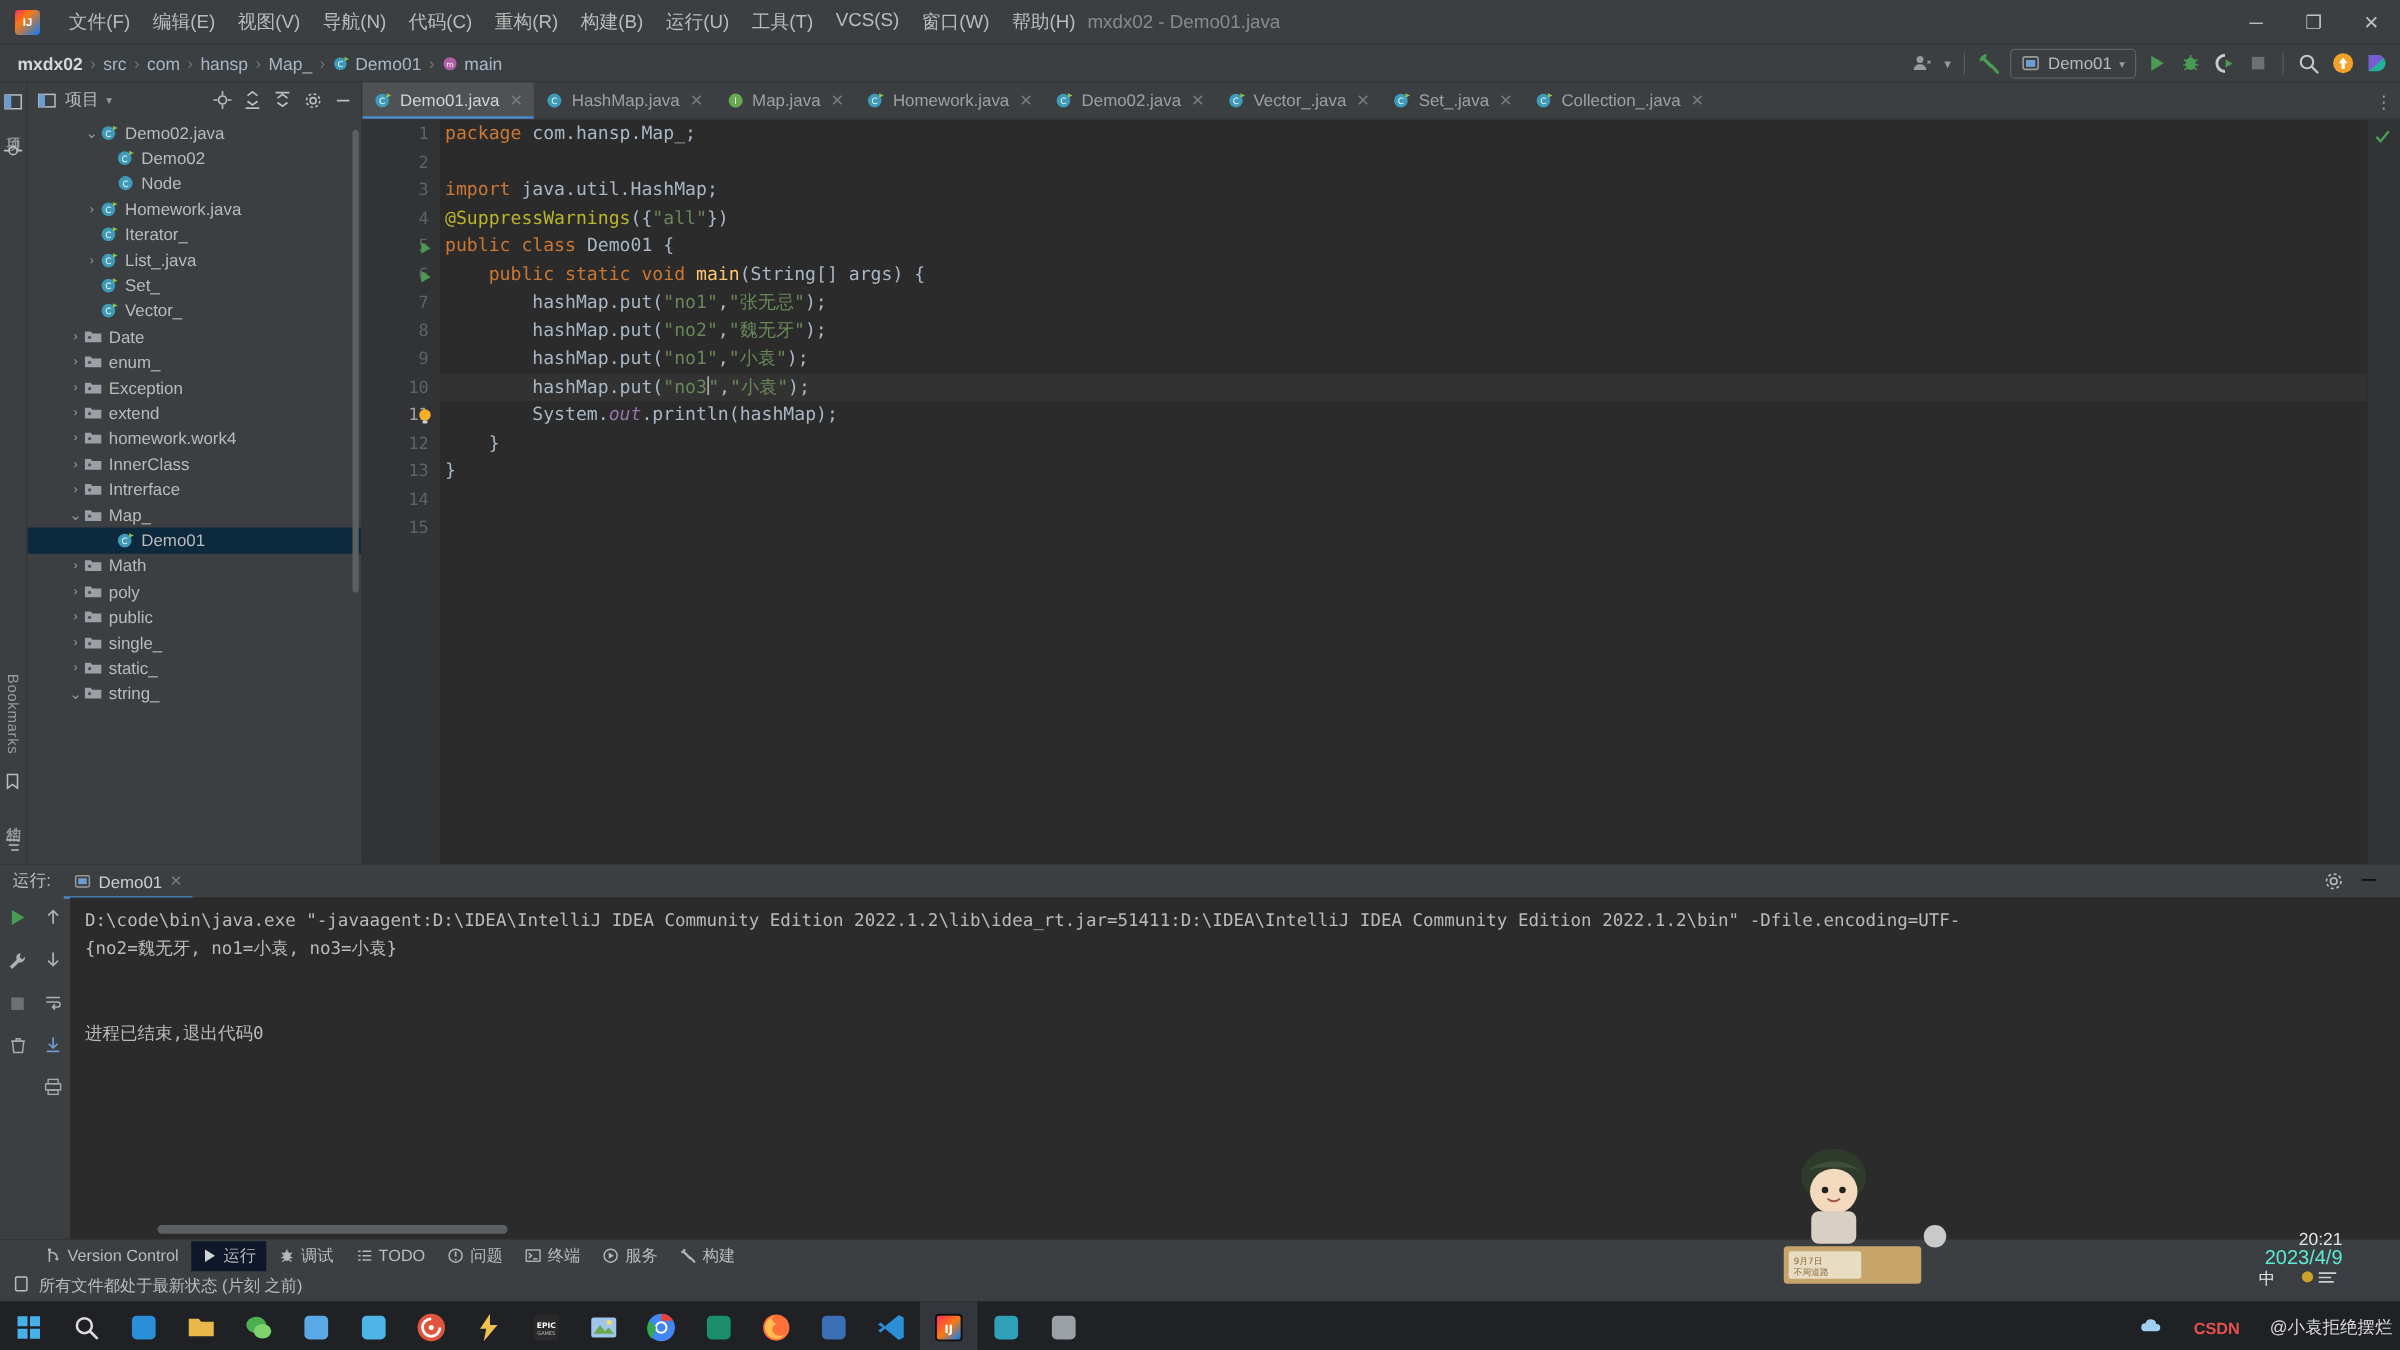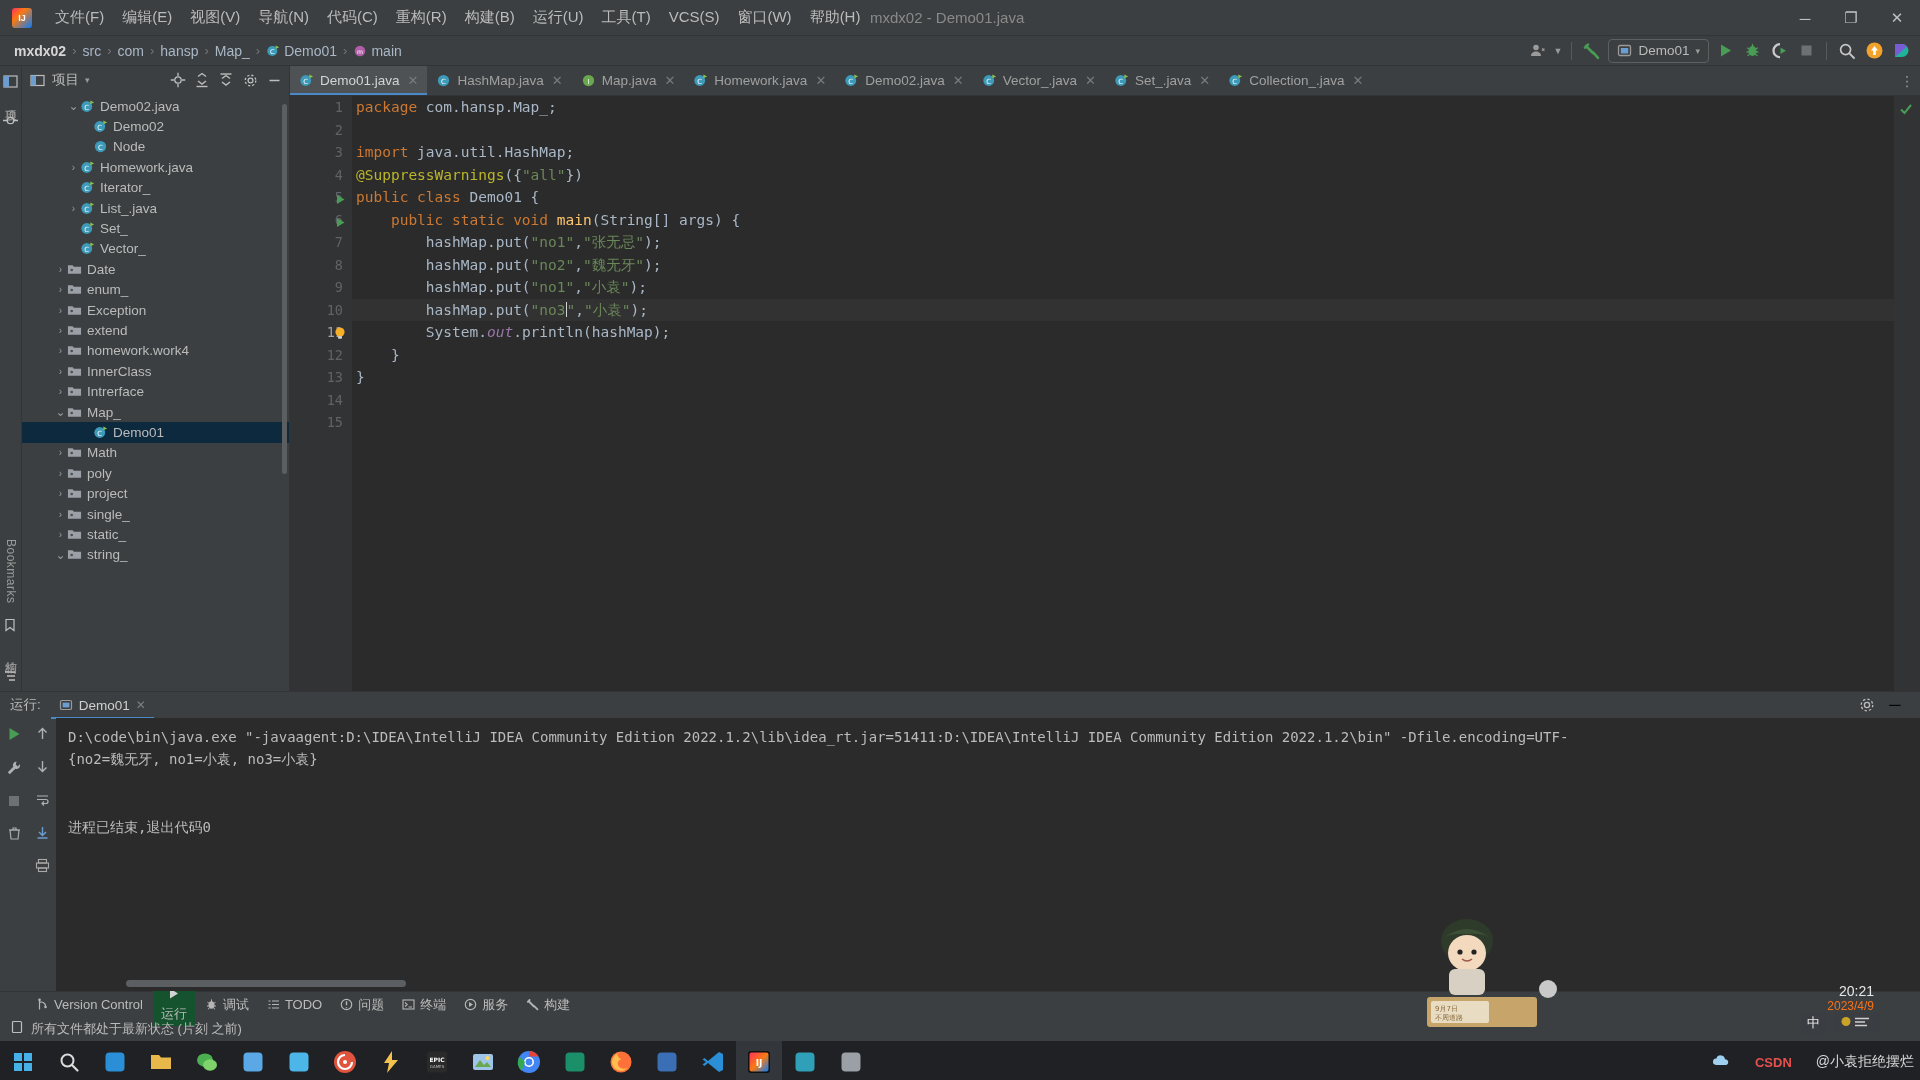--- a/index.html
+++ b/index.html
@@ -143,21 +143,21 @@
   }
   .cl { line-height:22px; white-space:pre; }
   .hscroll { position:absolute; left:70px; bottom:4px; height:7px; width:280px; background:#5c5f61; border-radius:4px; }
 
   
   .toolwinbar {
     height:26px; background:#3c3f41; display:flex; align-items:center; gap:2px;
     padding-left:28px; border-top:1px solid #323437;
   }
   .twb { display:flex; align-items:center; gap:5px; color:#bbbbbb; font-size:13px; padding:3px 8px; }
-  .twb.active { background:#14532d;flex-direction:column; }
+  .twb.active { background:#0f172a; }
   .statusbar { height:24px; background:#3c3f41; display:flex; align-items:center; padding-left:10px; gap:7px; }
   .statusbar .txt { color:#bbbbbb; font-size:13px; }
 
   
   .taskbar {
     height:42px; background:#1f2124; display:flex; align-items:center; position:relative;
   }
   .tbicon { width:46px; height:42px; display:flex; align-items:center; justify-content:center; position:relative;}
   .tbicon.active { background:#33373b; }
   .tbicon.active::after{ content:""; position:absolute; bottom:0; left:9px; right:9px; height:2px; background:#6aa9e0;}
@@ -537,21 +537,21 @@
                 <circle cx="5" cy="8.5" r="1.4" fill="#4a4f52"></circle>
               </svg></span>
             <span>poly</span>
           </div>
           <div class="trow">
             <span class="arrow" style="margin-left: 32px;">›</span>
             <span class="tico"><svg width="15" height="15" viewBox="0 0 16 16">
                 <path d="M1 3.5h5l1.3 1.6H15v7.4H1z" fill="#9aa0a6"></path>
                 <circle cx="5" cy="8.5" r="1.4" fill="#4a4f52"></circle>
               </svg></span>
-            <span>project</span>
+            <span>public</span>
           </div>
           <div class="trow">
             <span class="arrow" style="margin-left: 32px;">›</span>
             <span class="tico"><svg width="15" height="15" viewBox="0 0 16 16">
                 <path d="M1 3.5h5l1.3 1.6H15v7.4H1z" fill="#9aa0a6"></path>
                 <circle cx="5" cy="8.5" r="1.4" fill="#4a4f52"></circle>
               </svg></span>
             <span>single_</span>
           </div>
           <div class="trow">
@@ -1031,16 +1031,16 @@
     <div class="traybox">中</div>
     <div class="traybox">
       <svg width="34" height="13" viewBox="0 0 34 13">
           <circle cx="6" cy="6.5" r="4.5" fill="#c9a227"></circle>
           <path d="M15 3.5h14M15 7h10M15 10.5h12" stroke="#cfcfcf" stroke-width="1.3"></path>
         </svg>
     </div>
   </div>
   <div style="position:absolute; right:46px; bottom:66px; color:#e6e6e6; font-size:14px; text-align:right; line-height:15px;">
     <div>20:21</div>
-    <div style="font-size:12px;color:#f97316;">2023/4/9</div>
+    <div style="font-size:16px;color:#5eead4;">2023/4/9</div>
   </div>
 
 </div>
 
 </body></html>

